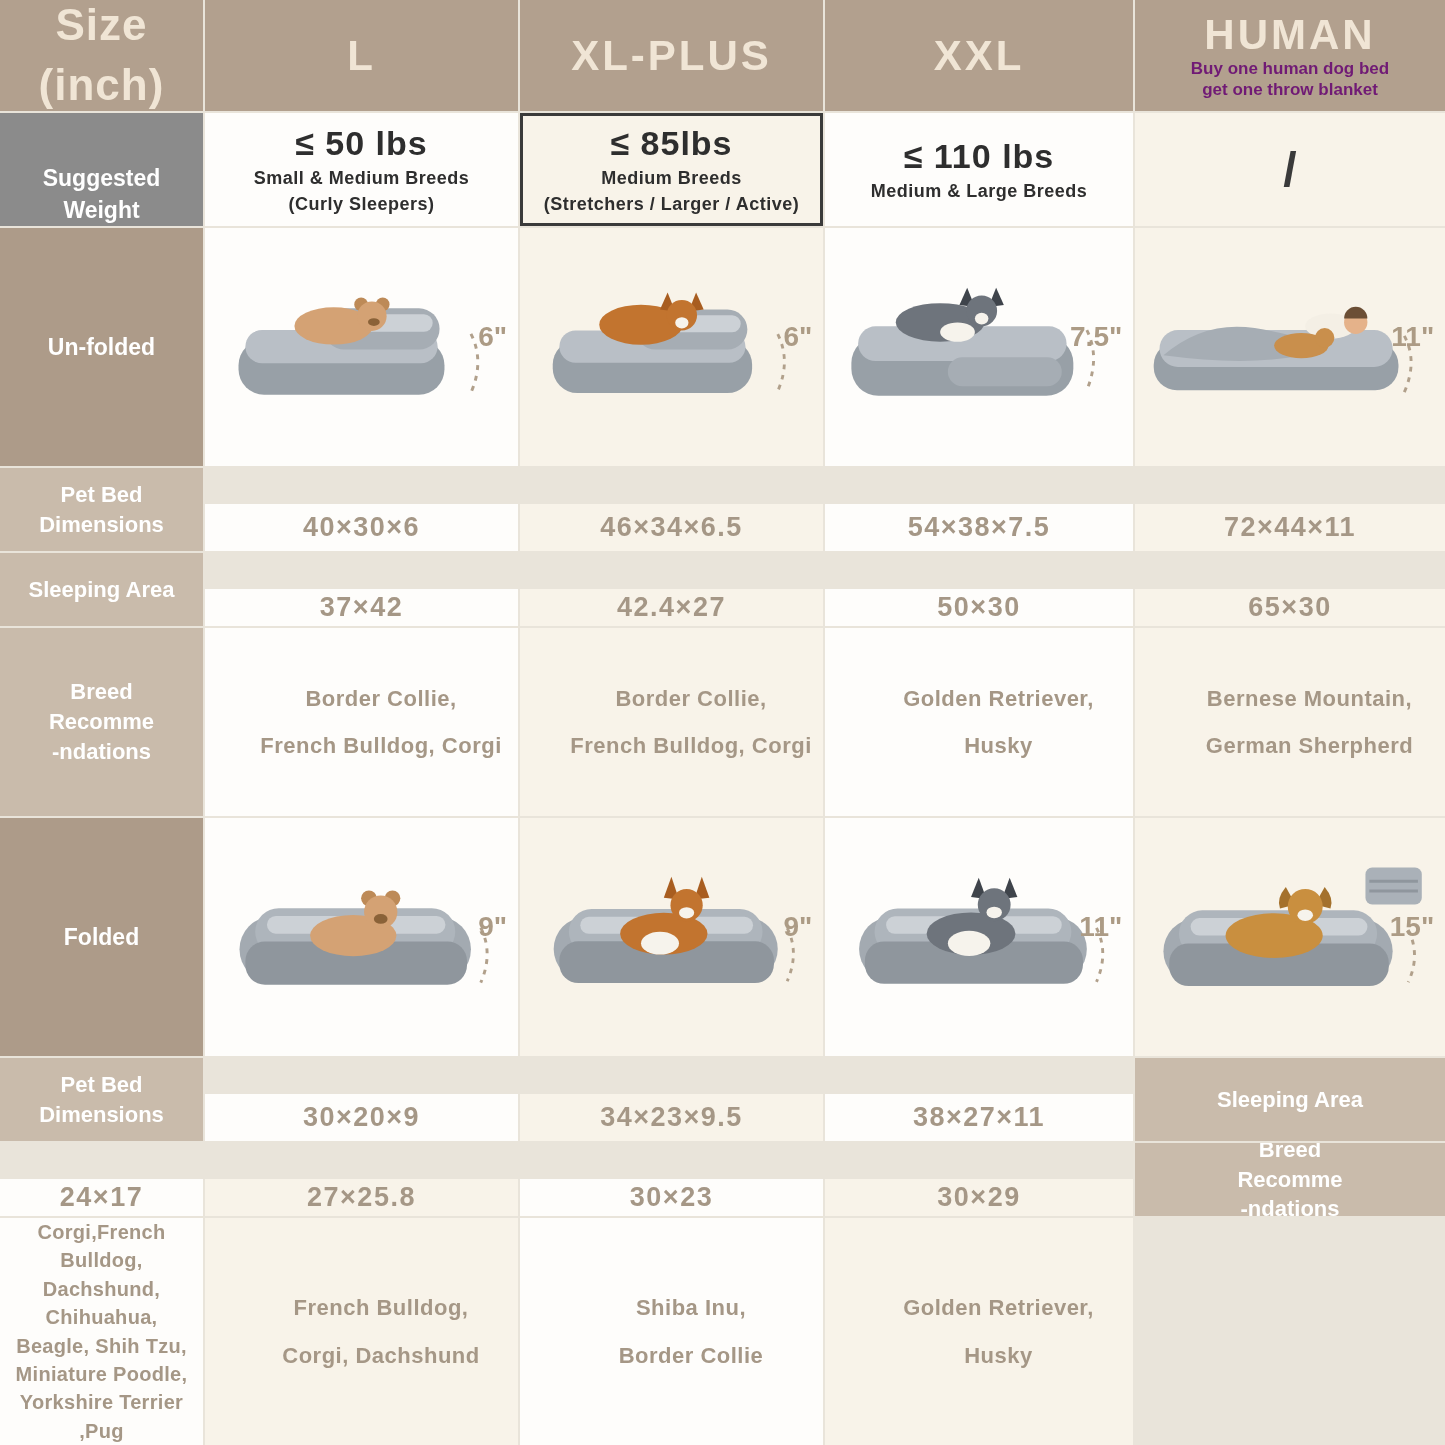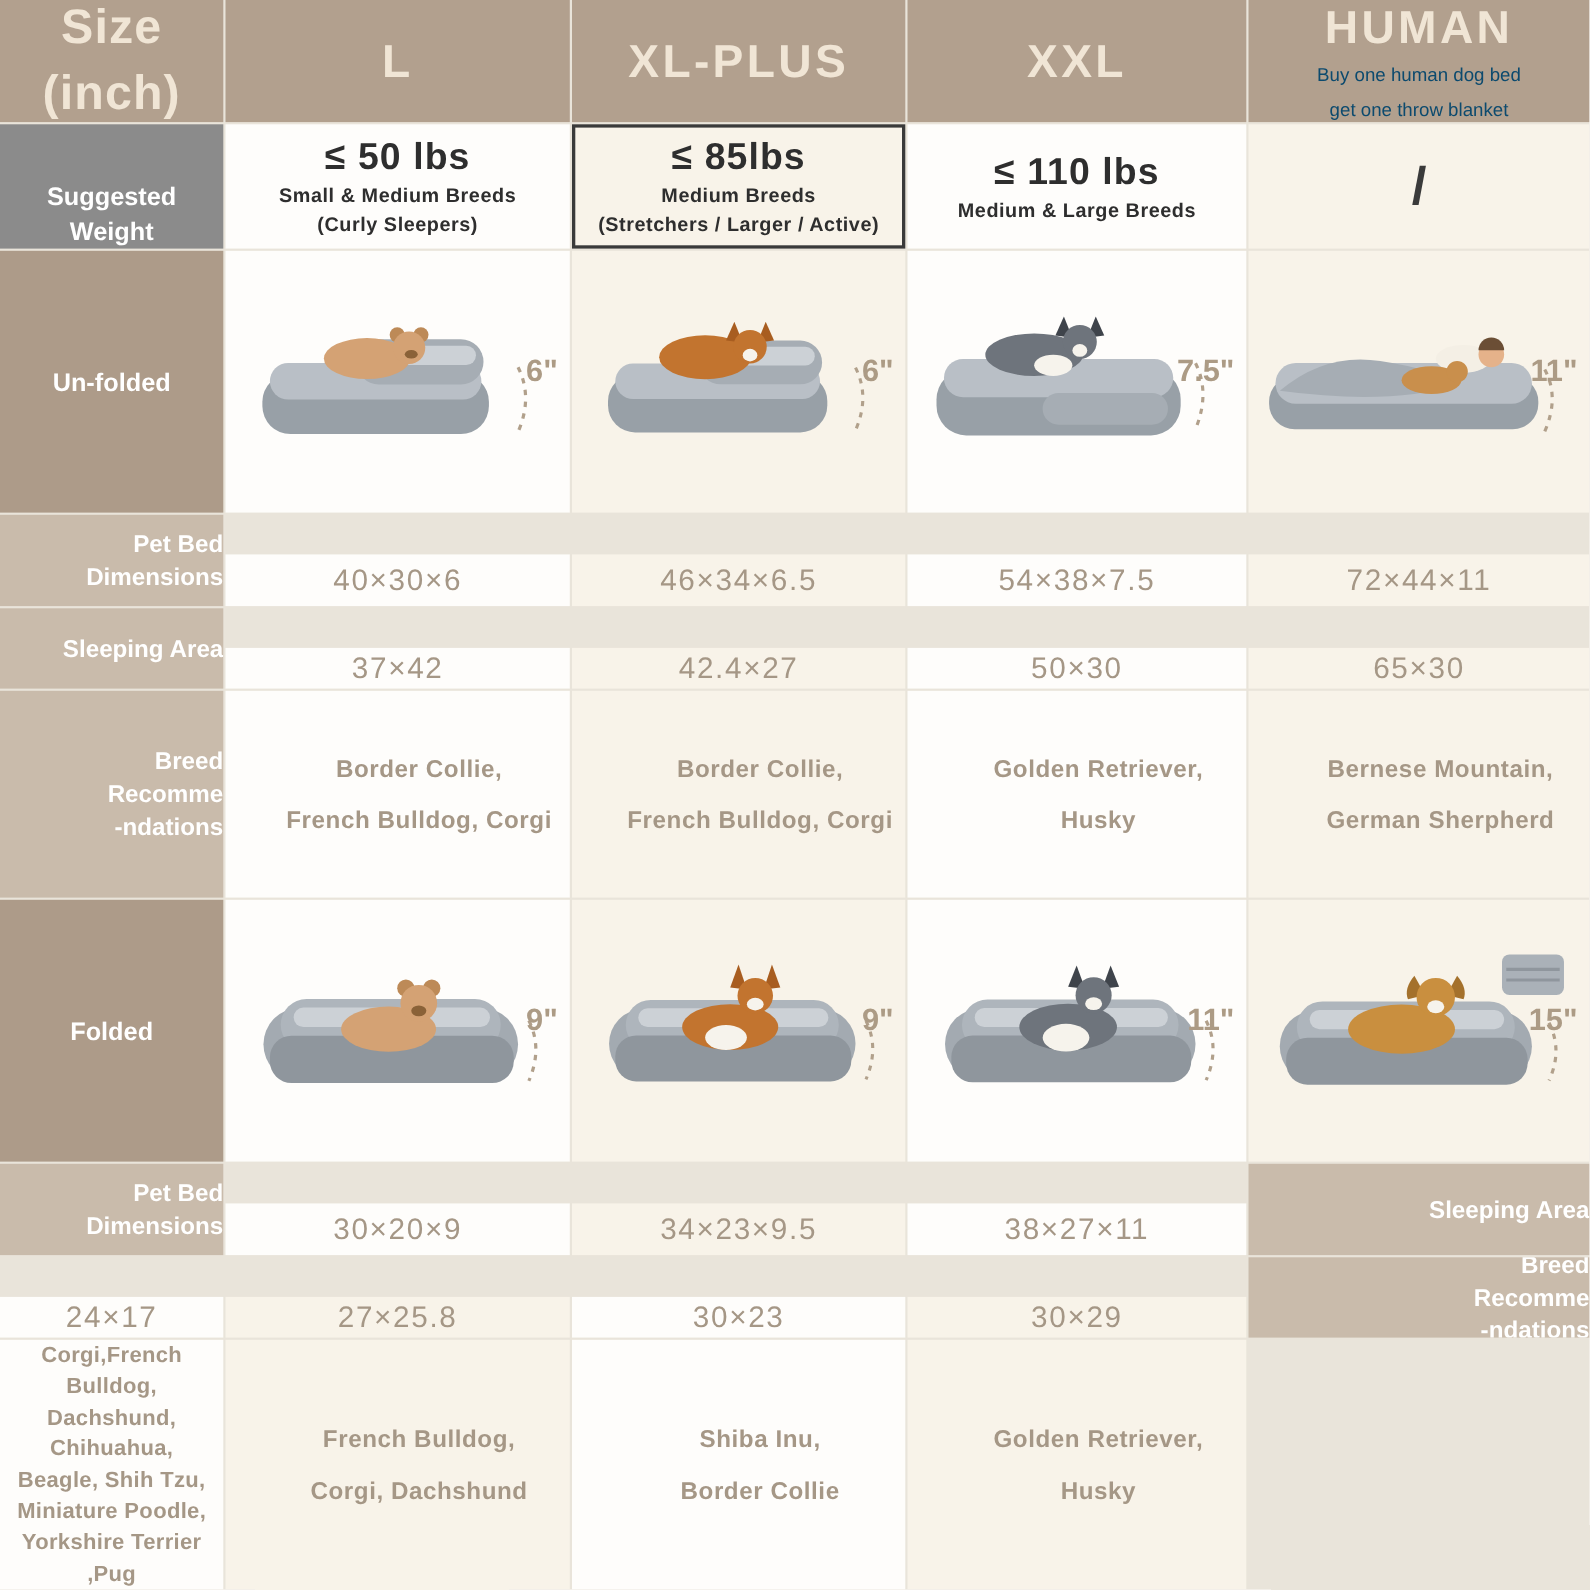--- a/index.html
+++ b/index.html
@@ -13,27 +13,27 @@
   }
   .cell{display:flex;flex-direction:column;align-items:center;justify-content:center;text-align:center;overflow:hidden;}
   .bg-head{background:#b2a08e;color:#f0e5d5;}
   .bg-dark{background:#ad9b89;color:#ffffff;justify-content:center;}
   .bg-light{background:#c9bbab;color:#ffffff;}
   .bg-gray{background:#8b8b8b;color:#ffffff;justify-content:flex-end;}
   .bg-w{background:#fefdfb;}
   .bg-c{background:#f8f3e9;}
   .corner{font-size:44px;font-weight:bold;line-height:1.15;letter-spacing:1px;justify-content:space-between;}
   .colhead{font-size:42px;font-weight:bold;letter-spacing:3px;}
-  .colhead .sub{font-size:17px;font-weight:normal;color:#0c4a6e;letter-spacing:0;line-height:1.2;margin-top:10px;}
+  .colhead .sub{font-size:17px;font-weight:bold;color:#701a75;letter-spacing:0;line-height:1.2;margin-top:0;}
   .rlabel{font-weight:bold;font-size:23px;line-height:1.4;}
-  .rlabel-sm{font-weight:bold;font-size:22px;line-height:1.35;align-items:flex-end;}
+  .rlabel-sm{font-weight:bold;font-size:22px;line-height:1.35;}
   .weight-big{font-size:34px;font-weight:bold;color:#2e2e2e;letter-spacing:1px;}
   .weight-sub{font-size:18px;font-weight:bold;color:#2e2e2e;margin-top:5px;letter-spacing:.5px;}
   .slash{font-size:48px;font-weight:bold;color:#3a3a3a;}
-  .val{font-size:27px;font-weight:normal;color:#a59786;letter-spacing:1.5px;margin-top:36px;}
+  .val{font-size:27px;font-weight:bold;color:#a59786;letter-spacing:1.5px;margin-top:36px;}
   .breed{font-size:22px;font-weight:bold;color:#a59786;line-height:2.15;letter-spacing:.5px;padding-left:39px;}
   .breed-tight{font-size:20px;font-weight:bold;color:#a59786;line-height:1.42;letter-spacing:.3px;}
   .img-cell{position:relative;}
   .scene{width:94%;height:82%;}
   .hgt{position:absolute;right:3.5%;top:39%;font-size:28px;font-weight:bold;color:#ac9b85;}
   .hl{outline:3px solid #3a3a3a;outline-offset:-3px;}
 </style>
 </head>
 <body>
 

